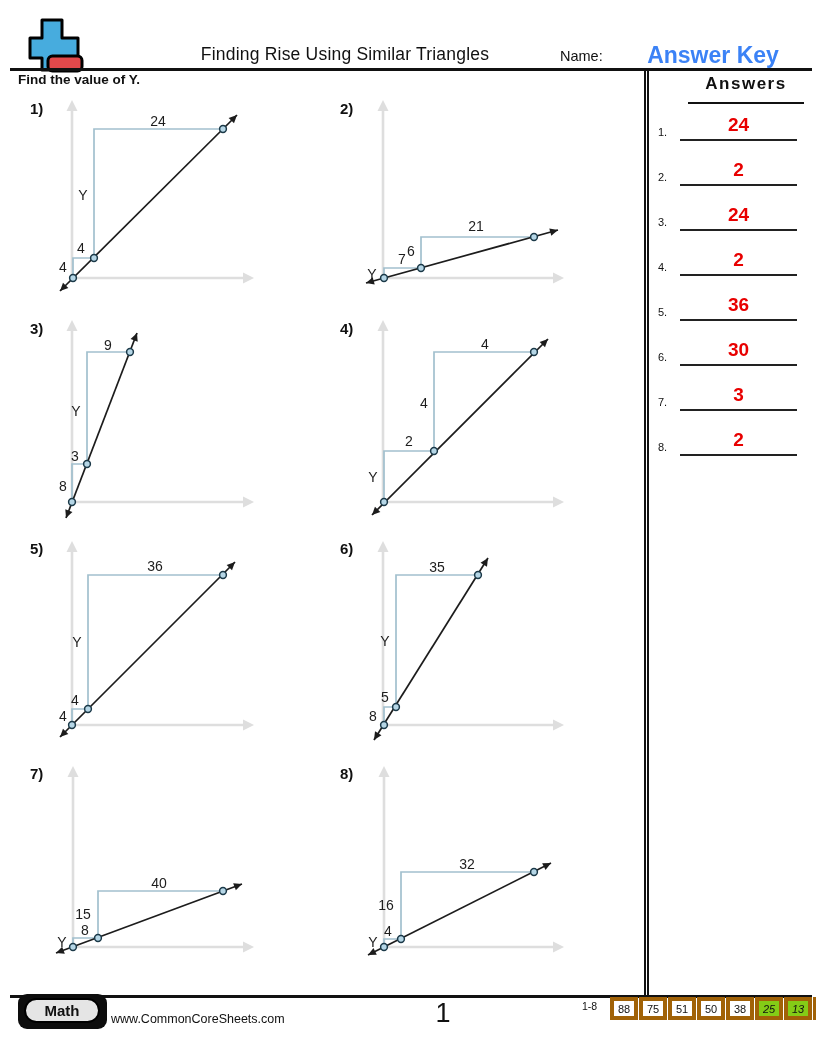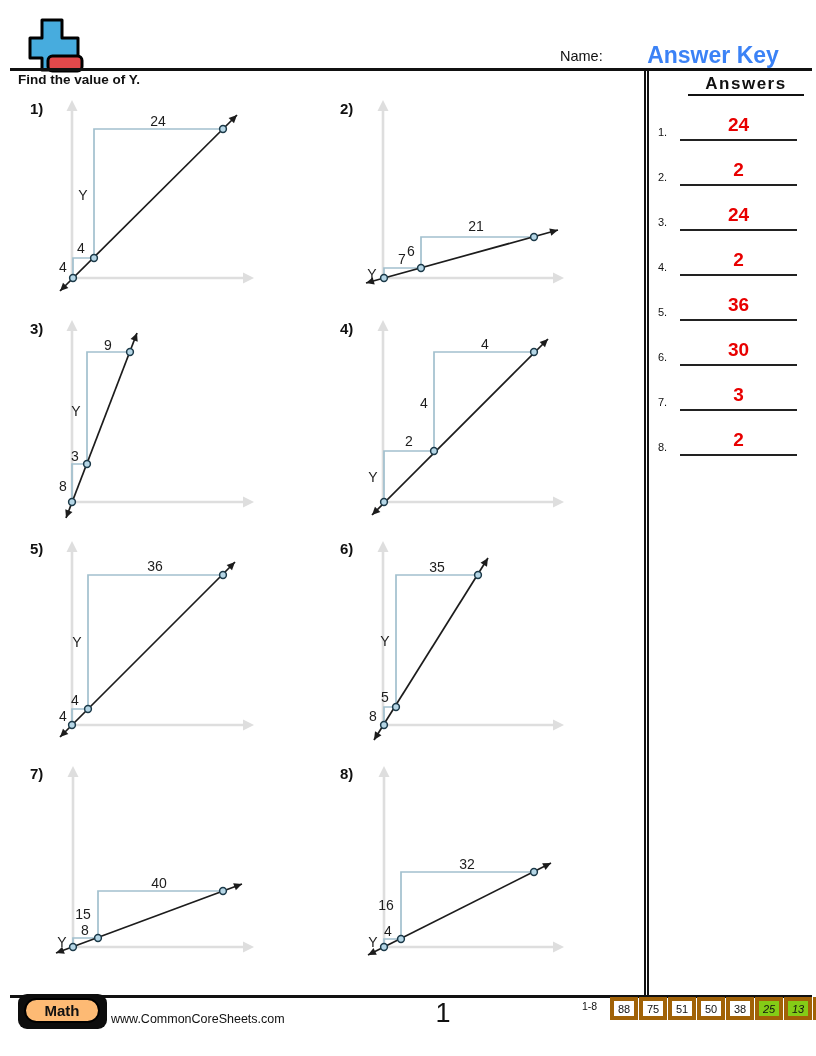--- a/index.html
+++ b/index.html
@@ -21,50 +21,51 @@
   .problem-cell{position:absolute;width:310px;height:220px;}
   .problem-number{position:absolute;left:10px;top:5px;font-size:15px;font-weight:bold;}
   .problem-cell svg{position:absolute;left:0;top:0;}
   .fig-label{font-family:"Liberation Sans",sans-serif;}
 
   
   .divider-double{position:absolute;left:644px;top:68px;height:927px;width:5px;
                   border-left:2px solid #111;border-right:2px solid #111;box-sizing:border-box;}
   .answers-title{position:absolute;left:688px;top:74px;width:116px;text-align:center;
                  font-size:17px;font-weight:bold;letter-spacing:1.5px;
-                 border-bottom:2.5px solid #111;padding-bottom:0;}
+                 border-bottom:2.5px solid #111;padding-bottom:8px;}
   .answer-item{position:absolute;left:680px;width:117px;height:28px;
                border-bottom:2px solid #222;text-align:center;}
   .answer-num{position:absolute;left:-22px;bottom:1px;font-size:11px;color:#111;}
   .answer-value{display:inline-block;color:#e80000;font-weight:bold;font-size:19px;line-height:28px;}
 
   
   .footer-rule{position:absolute;left:10px;top:995px;width:802px;height:3px;background:#111;}
   .math-badge{position:absolute;left:18px;top:994px;width:89px;height:35px;background:#0d0d0d;border-radius:9px;}
-  .math-badge-inner{position:absolute;left:6px;top:4px;width:76px;height:25px;background:#fdba74;
+  .math-badge-inner{position:absolute;left:6px;top:4px;width:76px;height:25px;background:#e5e5e5;
                     border:2.5px solid #000;border-radius:14px;box-sizing:border-box;
                     display:flex;align-items:center;justify-content:center;
                     font-size:15px;font-weight:bold;}
   .website-url{position:absolute;left:111px;top:1012px;font-size:12.5px;}
   .page-number{position:absolute;left:423px;top:998px;width:40px;text-align:center;font-size:27px;}
   .score-range{position:absolute;left:582px;top:1000px;font-size:10.5px;}
   .score-table{position:absolute;left:609px;top:997px;display:flex;}
   .score-cell{width:20px;height:15px;border:4px solid #a16207;margin-left:1px;background:#fff;
               display:flex;align-items:center;justify-content:center;font-size:11px;}
   .score-cell.hl{background:#84cc16;font-style:italic;}
 </style>
 </head>
 <body>
 
 <div class="page">
 
   <svg class="logo" width="70" height="58" viewBox="0 0 70 58">
     <path d="M24,2 H44 V20 H60 V40 H44 V52 H24 V40 H12 V20 H24 Z" fill="#47acde" stroke="#000" stroke-width="3" stroke-linejoin="round"></path>
     <rect x="30" y="38" width="34" height="15" rx="4.5" fill="#e2494b" stroke="#000" stroke-width="3"></rect>
   </svg>
+  <div class="ws-title">Finding Rise Using Similar Triangles</div>
   <div class="name-label">Name:</div>
   <div class="answer-key">Answer Key</div>
   <div class="header-rule"></div>
   <div class="instruction">Find the value of Y.</div>
 
   <div class="problems-grid">
       <div class="problem-cell" style="left: 20px; top: 95px;">
         <span class="problem-number">1)</span>
         <svg viewBox="0 0 300 215" width="300" height="215">
           <line x1="52" y1="183" x2="52" y2="15" stroke="#dedede" stroke-width="2.6"></line>

